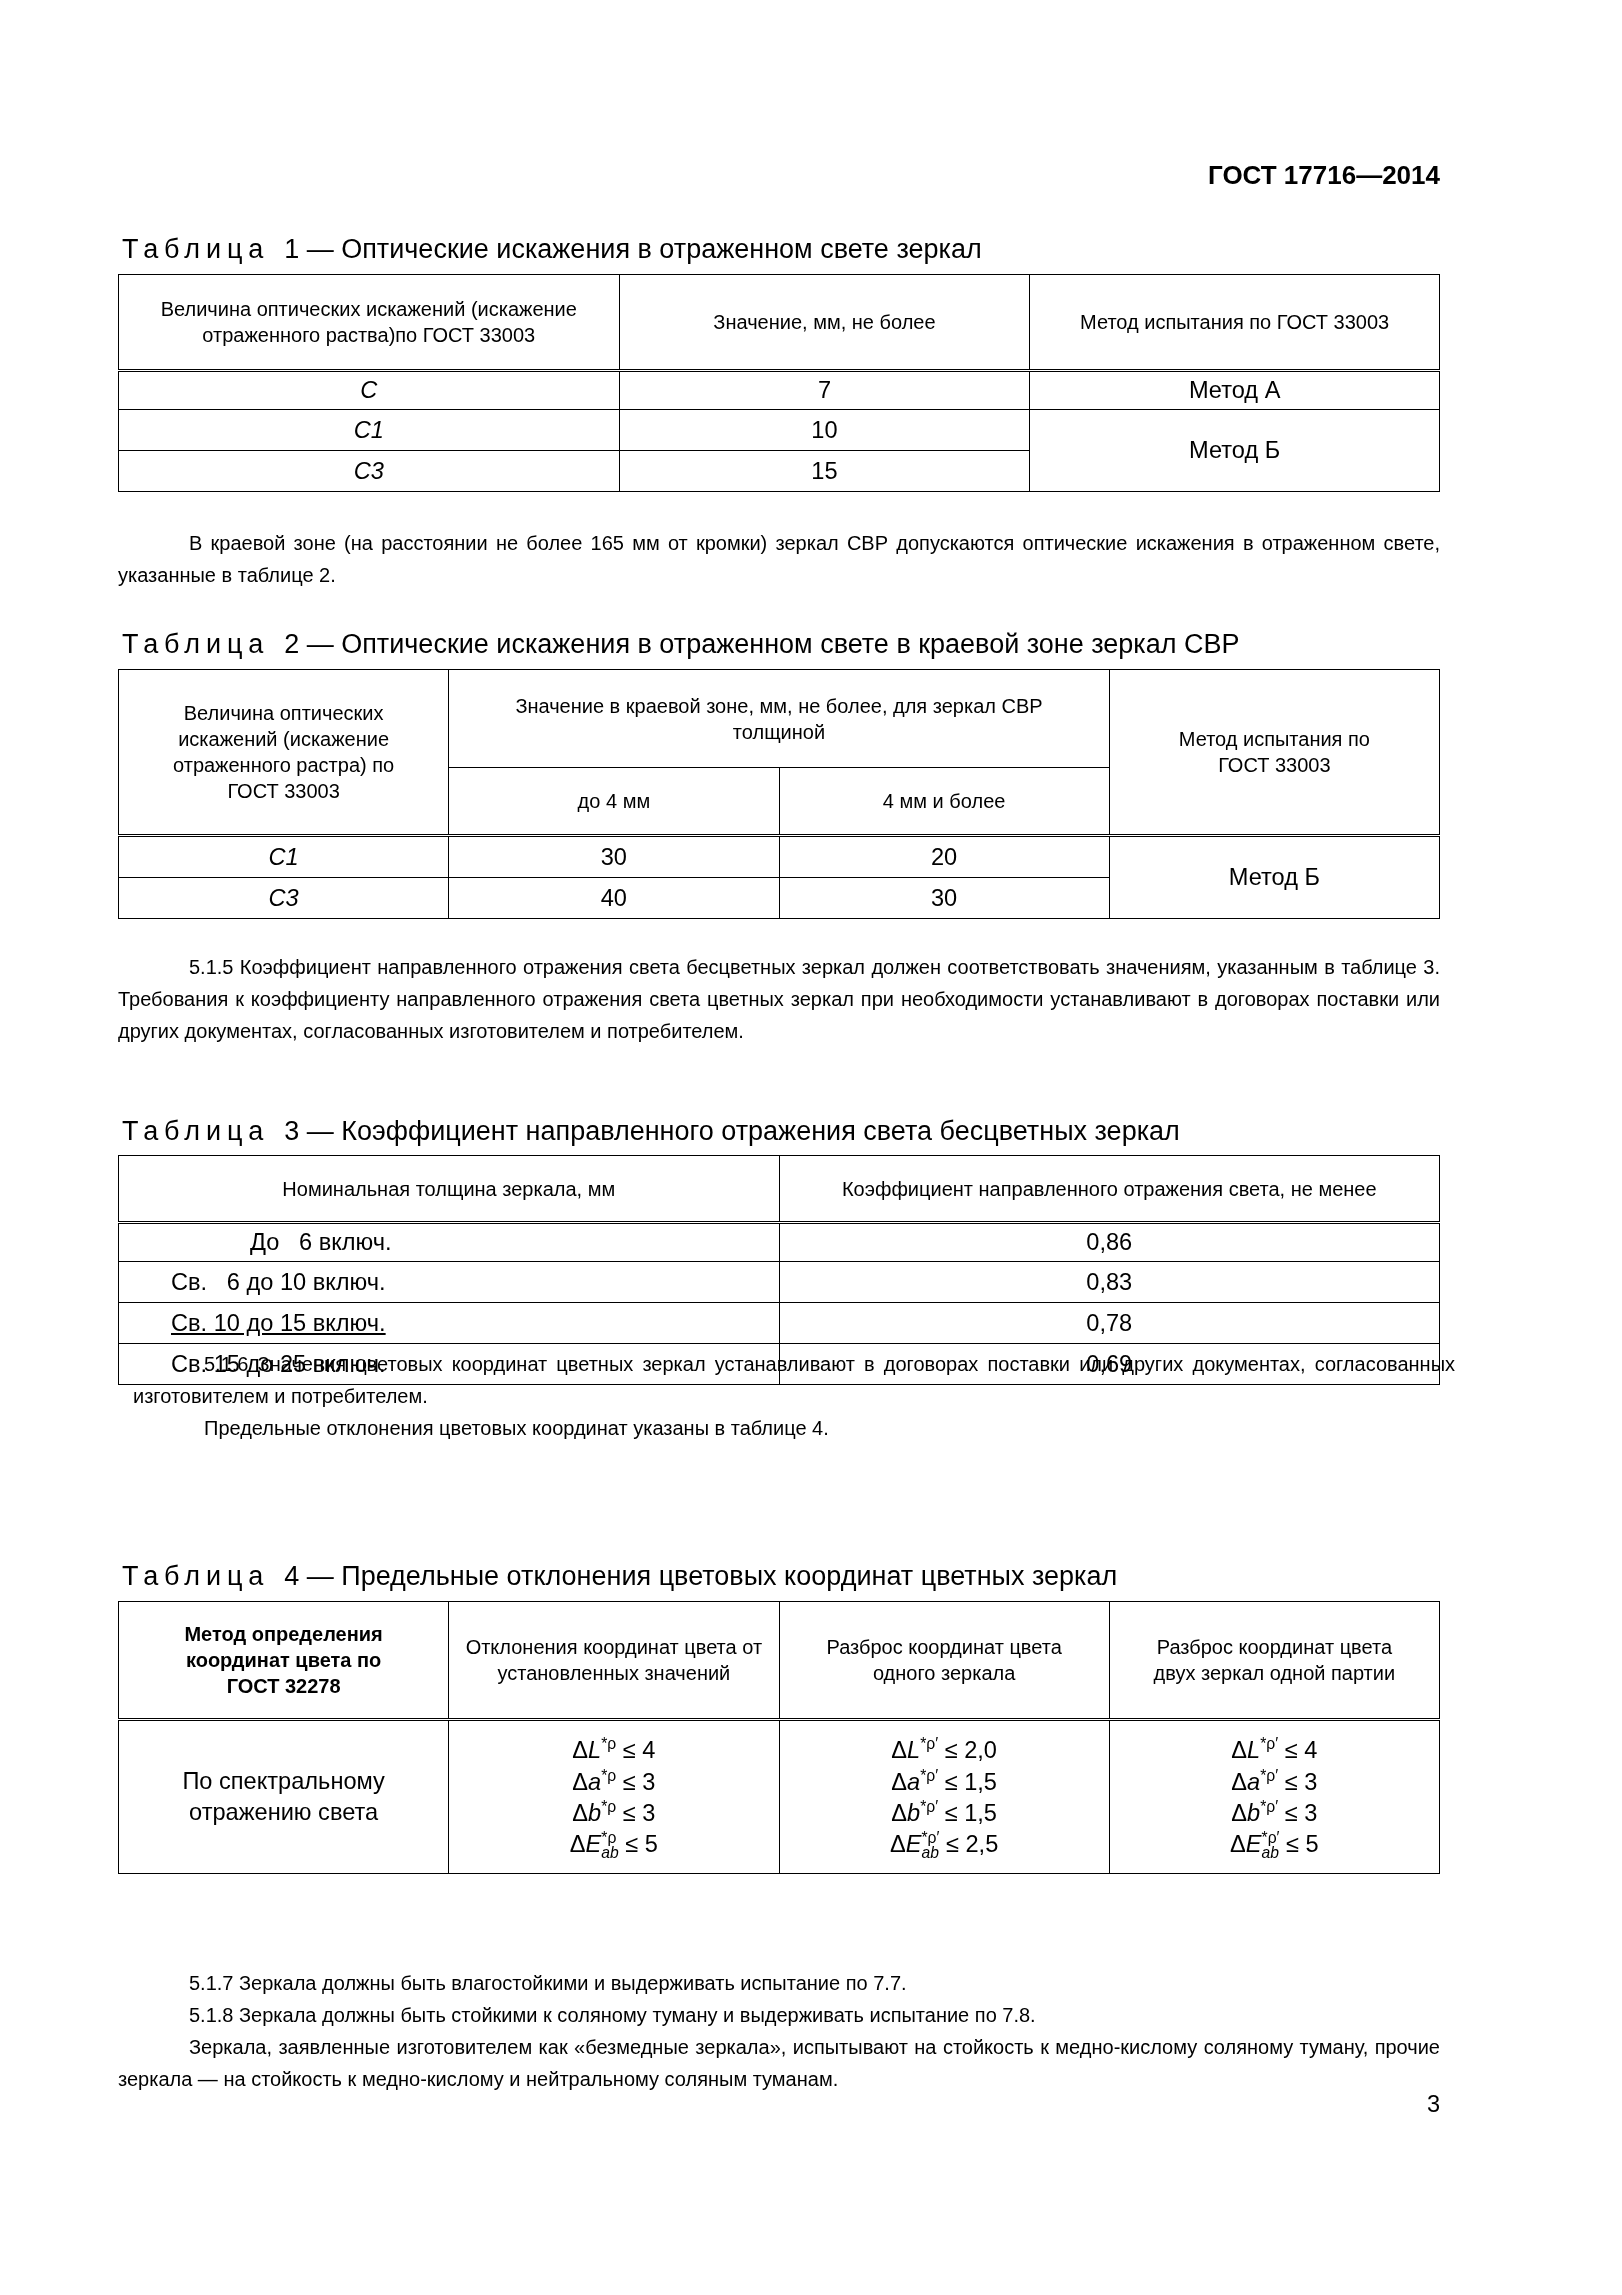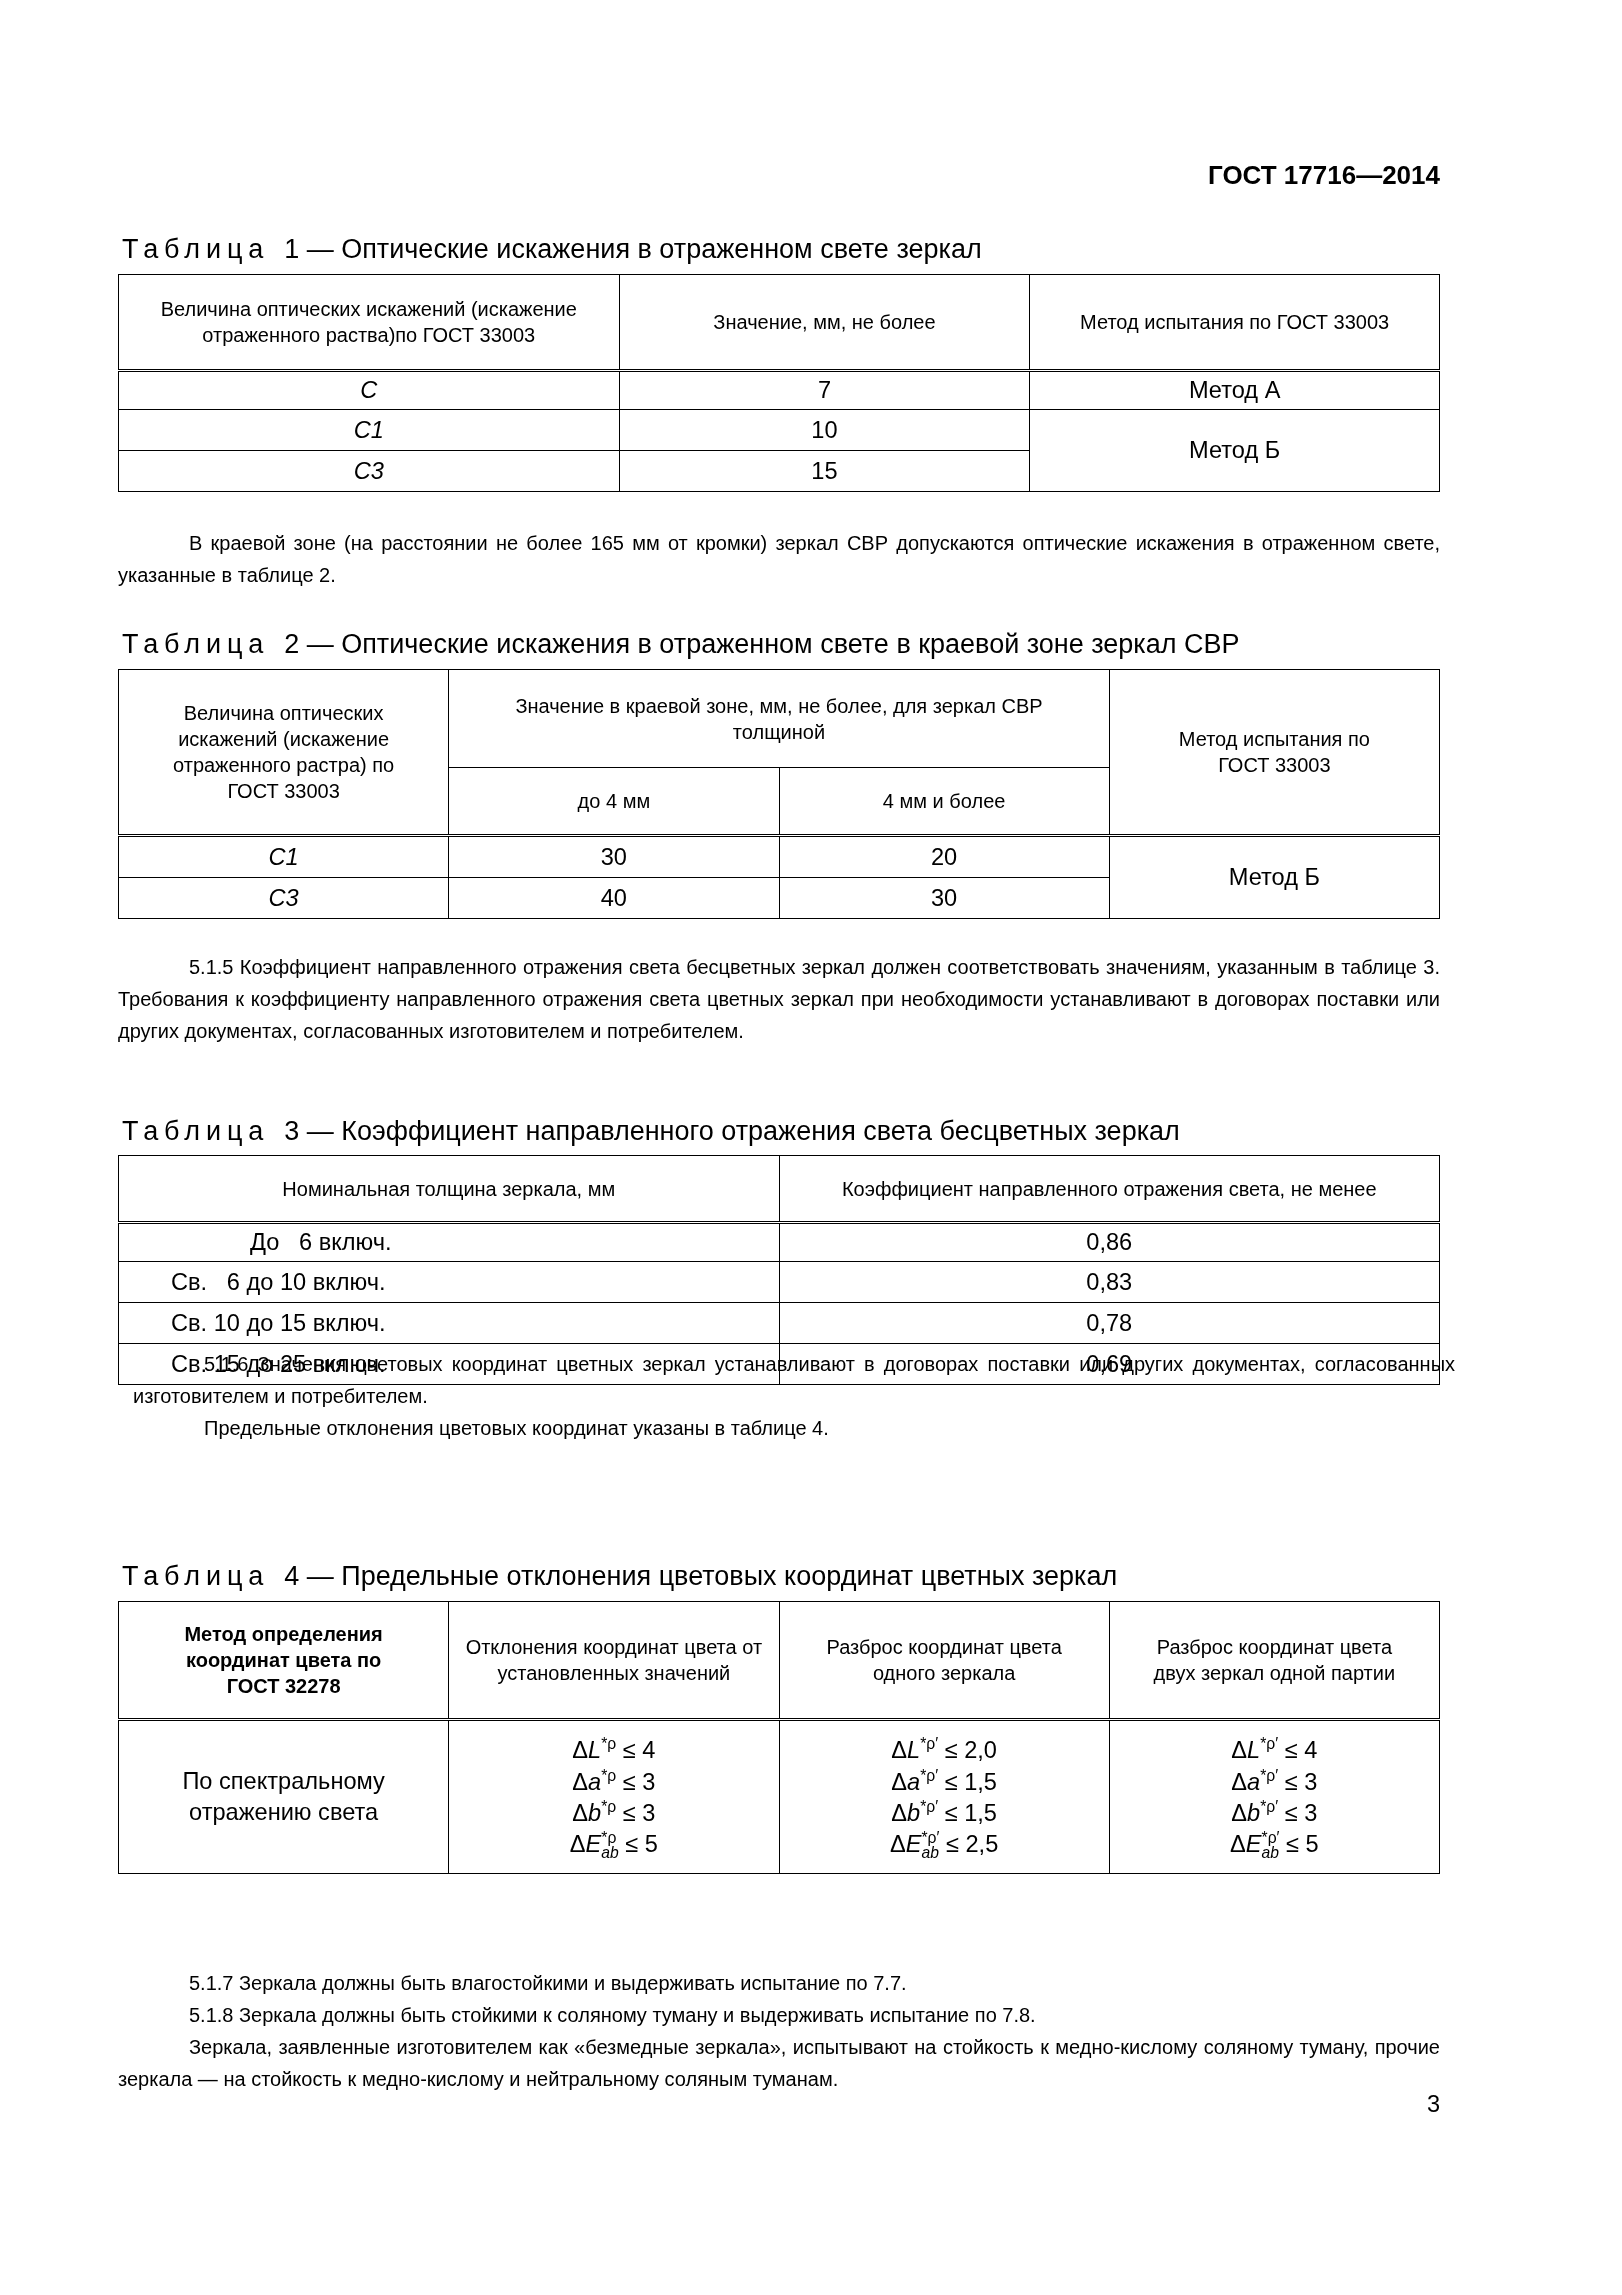--- a/index.html
+++ b/index.html
@@ -117,21 +117,21 @@
     </tr>
     <tr style="height:39px;margin-left:45px;">
       <td class="cell left-in" style="white-space:pre; padding-left:131px !important;">До   6 включ.</td>
       <td class="cell">0,86</td>
     </tr>
     <tr style="height:41px;">
       <td class="cell left-in" style="white-space:pre;">Св.   6 до 10 включ.</td>
       <td class="cell">0,83</td>
     </tr>
     <tr style="height:41px;">
-      <td class="cell left-in" style="white-space:pre;">Св. 10 до 15 включ.</td>
+      <td class="cell left-in" style="white-space:pre;text-decoration:underline;">Св. 10 до 15 включ.</td>
       <td class="cell">0,78</td>
     </tr>
     <tr style="height:41px;">
       <td class="cell left-in" style="white-space:pre;">Св. 15 до 25 включ.</td>
       <td class="cell">0,69</td>
     </tr>
   </tbody>
     </table>
 
   <div class="para" style="top:1348px;margin-left:15px;">

